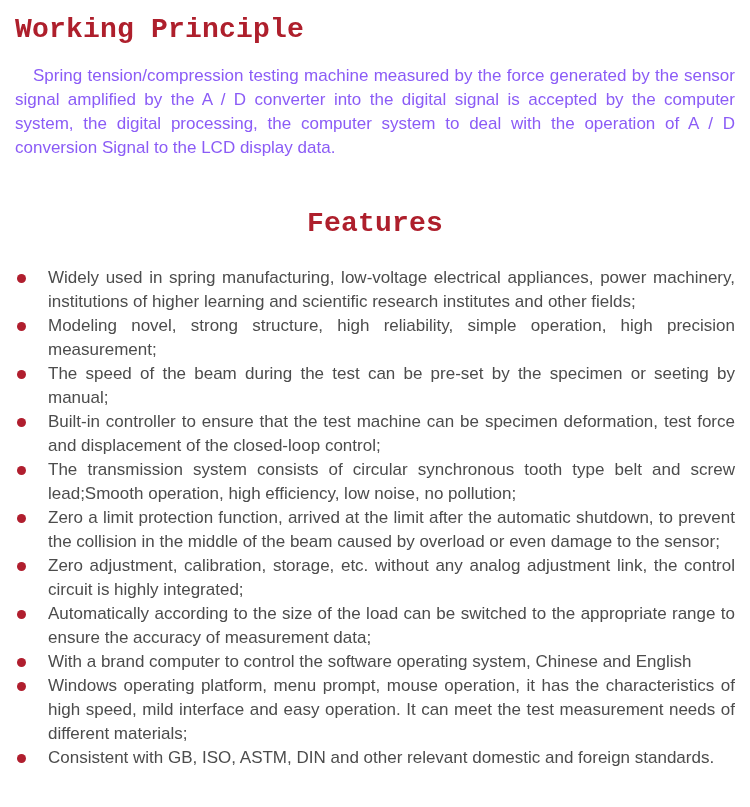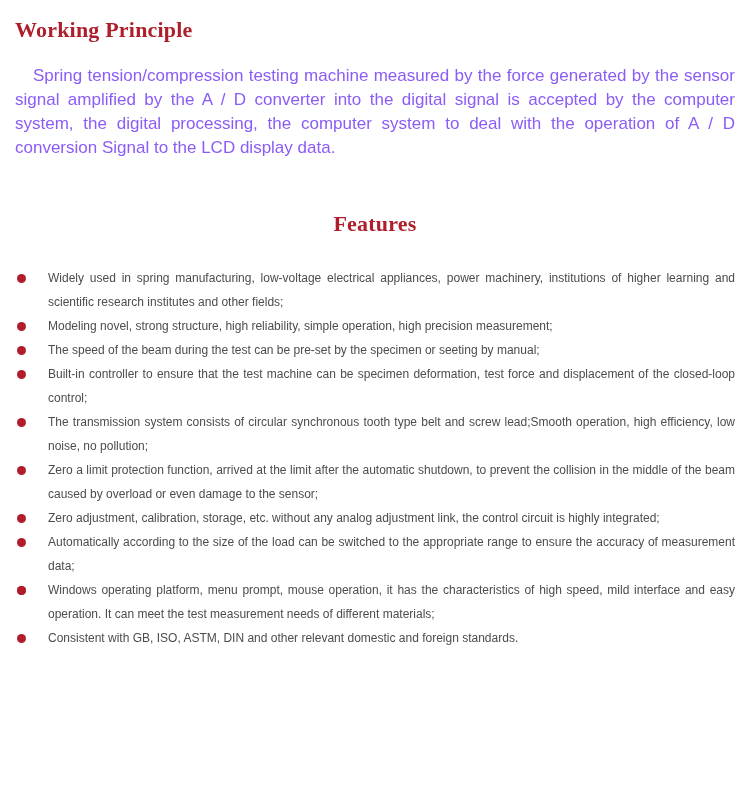--- a/index.html
+++ b/index.html
@@ -9,44 +9,44 @@
     font-family: "Liberation Sans", sans-serif;
     -webkit-font-smoothing: antialiased;
   }
   .page {
     width: 750px;
     min-height: 807px;
     padding: 16px 15px 36px 15px;
     background: #ffffff;
   }
   .section-heading {
-    font-family: Liberation Serif, serif;
+    font-family: Liberation Mono, monospace;
     font-weight: bold;
-    font-size: 22px;
+    font-size: 28px;
     line-height: 28px;
     color: #ae1f2c;
     letter-spacing: 0.2px;
   }
   .heading-features { margin-top: 50px; text-align: center; }
   .intro-paragraph {
     margin-top: 20px;
     font-size: 17px;
     line-height: 24px;
     color: #8b5cf6;
     text-align: justify;
     text-indent: 18px;
   }
   .features-list {
     list-style: none;
     margin-top: 28px;
   }
   .feature-item {
     position: relative;
     padding-left: 33px;
-    font-size: 12px;
+    font-size: 17px;
     line-height: 24px;
     color: #4c4c4c;
     text-align: justify;
   }
   .bullet {
     position: absolute;
     left: 2px;
     top: 8px;
     width: 9px;
     height: 9px;
@@ -103,20 +103,21 @@
       </li>
 
       <li class="feature-item">
         <span class="bullet"></span>
         <span class="feature-text">Automatically according to the size of the load can be switched to the appropriate range to ensure the accuracy of measurement data;</span>
       </li>
 
 
       <li class="feature-item">
         <span class="bullet"></span>
+        <span class="feature-text">With a brand computer to control the software operating system, Chinese and English</span>
       </li>
 
       <li class="feature-item">
         <span class="bullet"></span>
         <span class="feature-text">Windows operating platform, menu prompt, mouse operation, it has the characteristics of high speed, mild interface and easy operation. It can meet the test measurement needs of different materials;</span>
       </li>
 
       <li class="feature-item">
         <span class="bullet"></span>
         <span class="feature-text">Consistent with GB, ISO, ASTM, DIN and other relevant domestic and foreign standards.</span>

